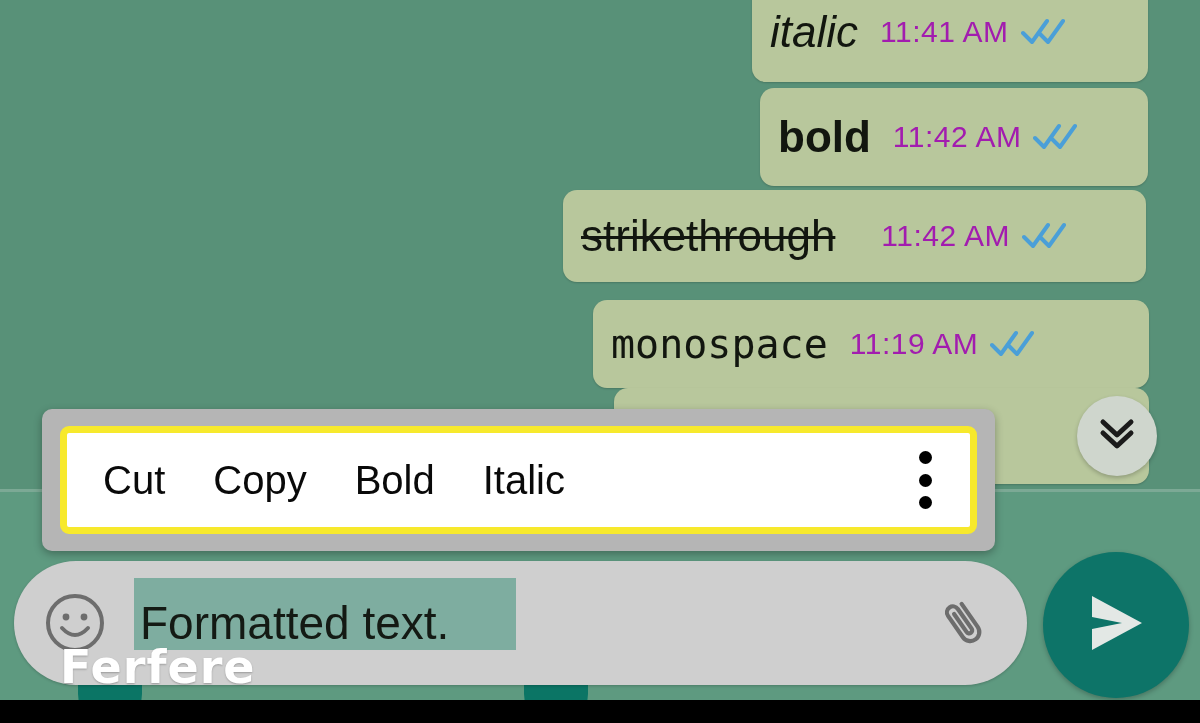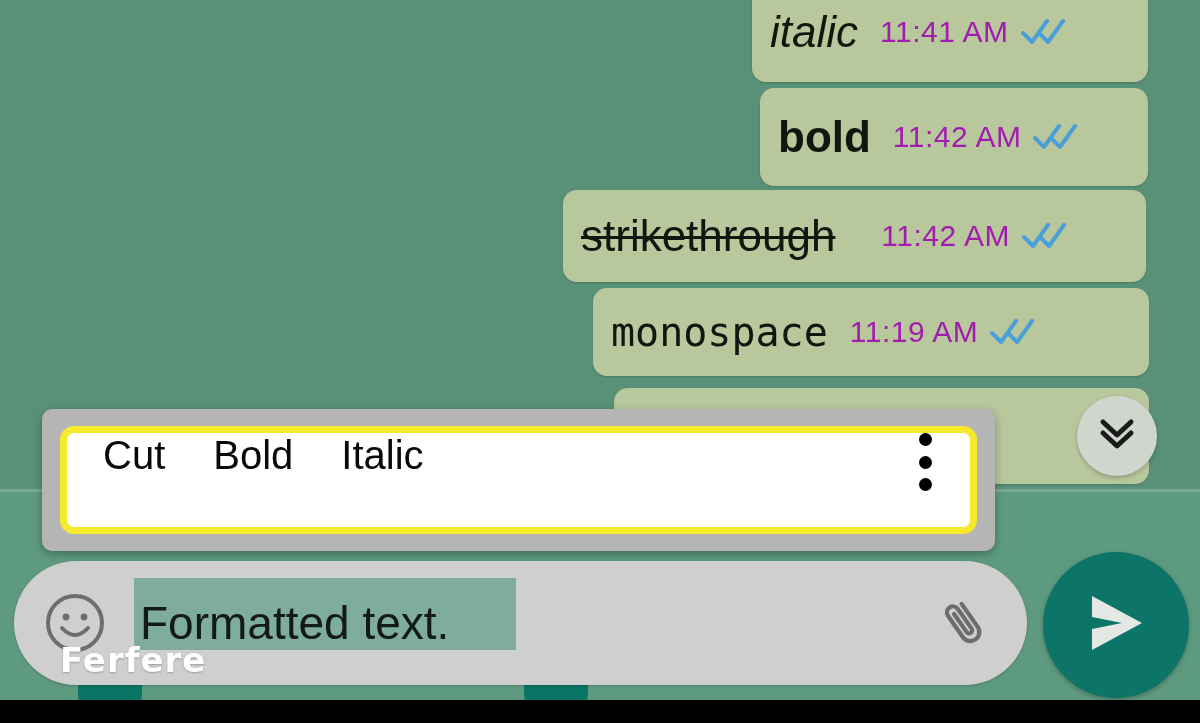--- a/index.html
+++ b/index.html
@@ -58,21 +58,21 @@
     border-top-right-radius: 0;
   }
   #b-italic .msgtext { font-style: italic; font-size: 44px; font-weight: 400; }
 
   #b-bold { left: 760px; top: 88px; width: 388px; height: 98px; }
   #b-bold .msgtext { font-weight: bold; font-size: 44px; }
 
   #b-strike { left: 563px; top: 190px; width: 583px; height: 92px; gap: 24px; }
   #b-strike .msgtext { font-size: 44px; text-decoration: line-through; text-decoration-thickness: 3px; }
 
-  #b-mono { left: 593px; top: 288px; width: 556px; height: 88px; }
+  #b-mono { left: 593px; top: 300px; width: 556px; height: 88px; }
   #b-mono .msgtext { font-family: "DejaVu Sans Mono", monospace; font-size: 40px; letter-spacing: 0px; }
 
   #b-hidden { left: 614px; top: 388px; width: 535px; height: 96px; }
   #b-hidden .meta { margin-left: auto; }
 
   
   #bg-divider {
     position: absolute;
     left: 0; top: 489px; width: 1200px; height: 3px;
     background: rgba(255,255,255,0.22);
@@ -101,23 +101,23 @@
     width: 953px; height: 142px;
     background: #b5b5b5;
     border-radius: 10px;
     box-shadow: 0 3px 8px rgba(0,0,0,0.3);
     padding: 17px 18px;
   }
   #ctx-inner {
     width: 100%; height: 100%;
     background: #ffffff;
     border: 7px solid #f7e92c;
-    border-radius: 14px;
-    display: flex;
-    align-items: flex-start;
+    border-radius: 9px;
+    display: flex;
+    align-items: center;
     padding-left: 36px;
     padding-right: 20px;
   }
   .ctx-item {
     font-size: 40px;
     color: #090909;
     margin-right: 48px;
     cursor: default;
     white-space: nowrap;
   }
@@ -201,21 +201,21 @@
   #bottom-strip {
     position: absolute;
     left: 0; top: 700px; width: 1200px; height: 23px;
     background: #000;
   }
 
   
   #watermark {
     position: absolute;
     left: 60px; top: 640px;
-    font-size: 34px;
+    font-size: 46px;
     font-weight: bold;
     color: #ffffff;
     letter-spacing: 1px;
     font-family: "DejaVu Sans", sans-serif;
     z-index: 60;
     text-shadow: 0 1px 2px rgba(0,0,0,0.25);
   }
 </style>
 </head>
 <body>
@@ -293,20 +293,21 @@
       <svg width="46" height="40" viewBox="0 0 46 40" aria-hidden="true">
         <path d="M9 8 L23 21 L37 8" fill="none" stroke="#1b1b1b" stroke-width="5" stroke-linecap="round" stroke-linejoin="round"></path>
         <path d="M9 19 L23 32 L37 19" fill="none" stroke="#1b1b1b" stroke-width="5" stroke-linecap="round" stroke-linejoin="round"></path>
       </svg>
     </span>
   </div>
 
   <div id="ctx-menu">
     <div id="ctx-inner">
       <span class="ctx-item">Cut</span>
+      <span class="ctx-item">Copy</span>
       <span class="ctx-item">Bold</span>
       <span class="ctx-item">Italic</span>
       <span id="ctx-overflow">
         <i></i>
         <i></i>
         <i></i>
       </span>
     </div>
   </div>
 

